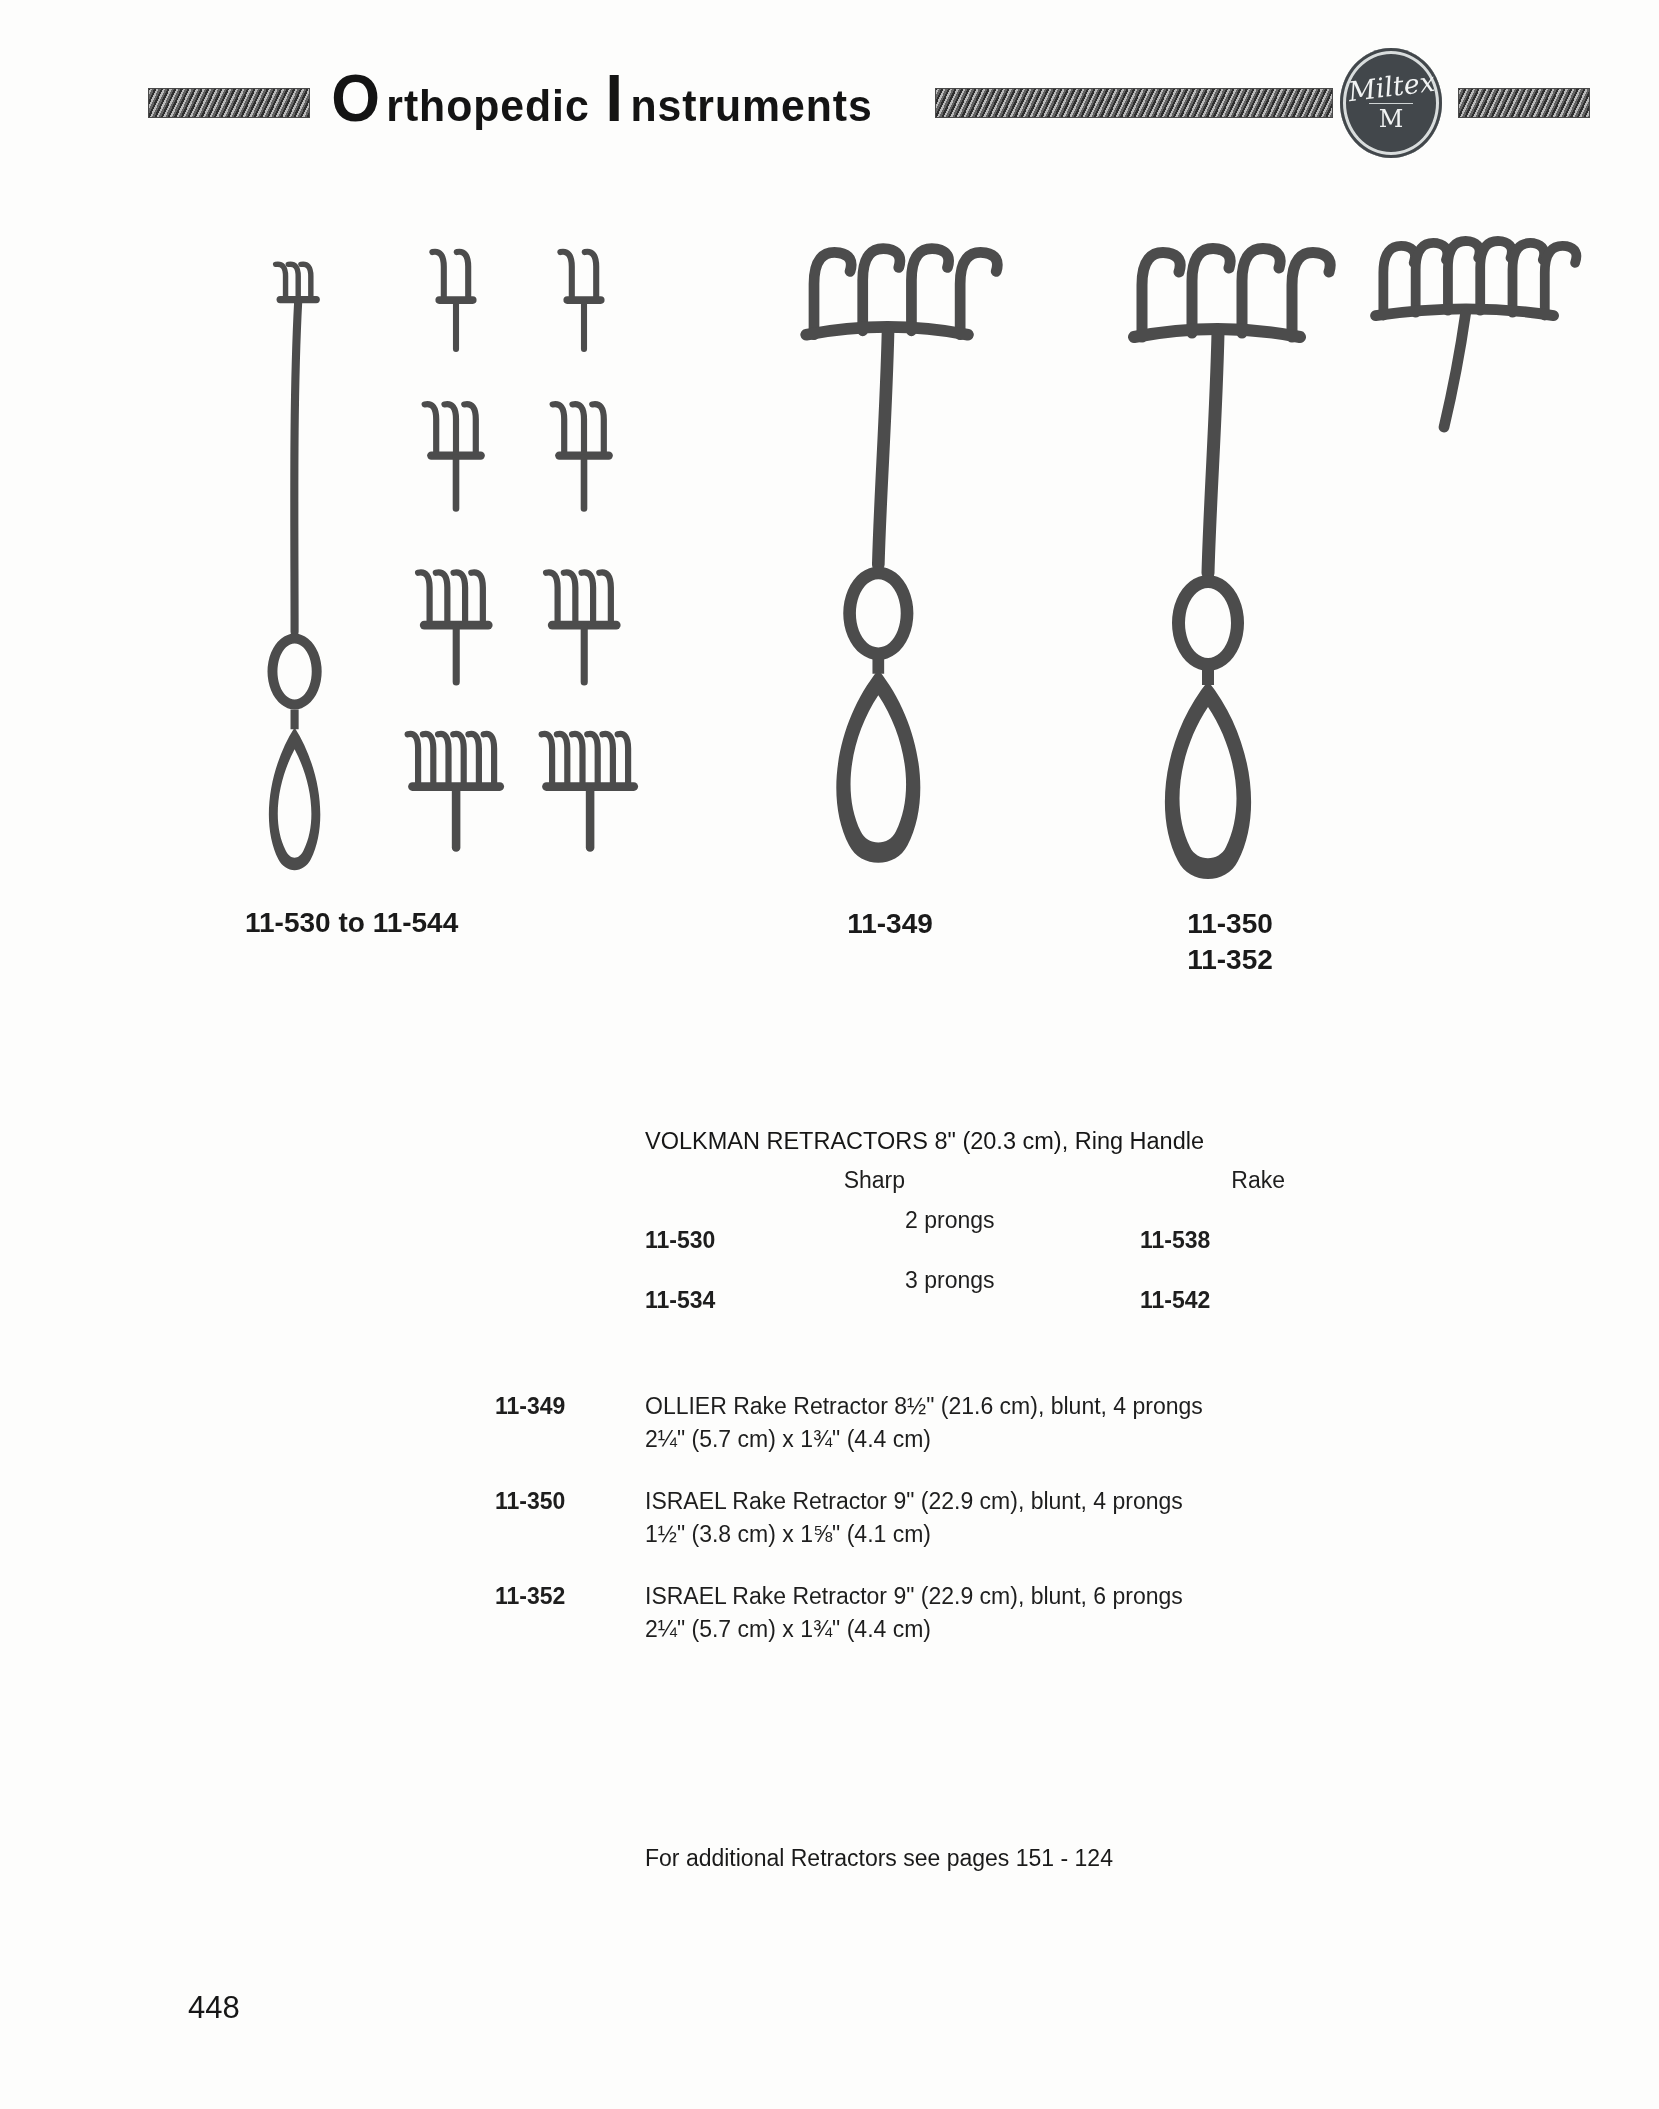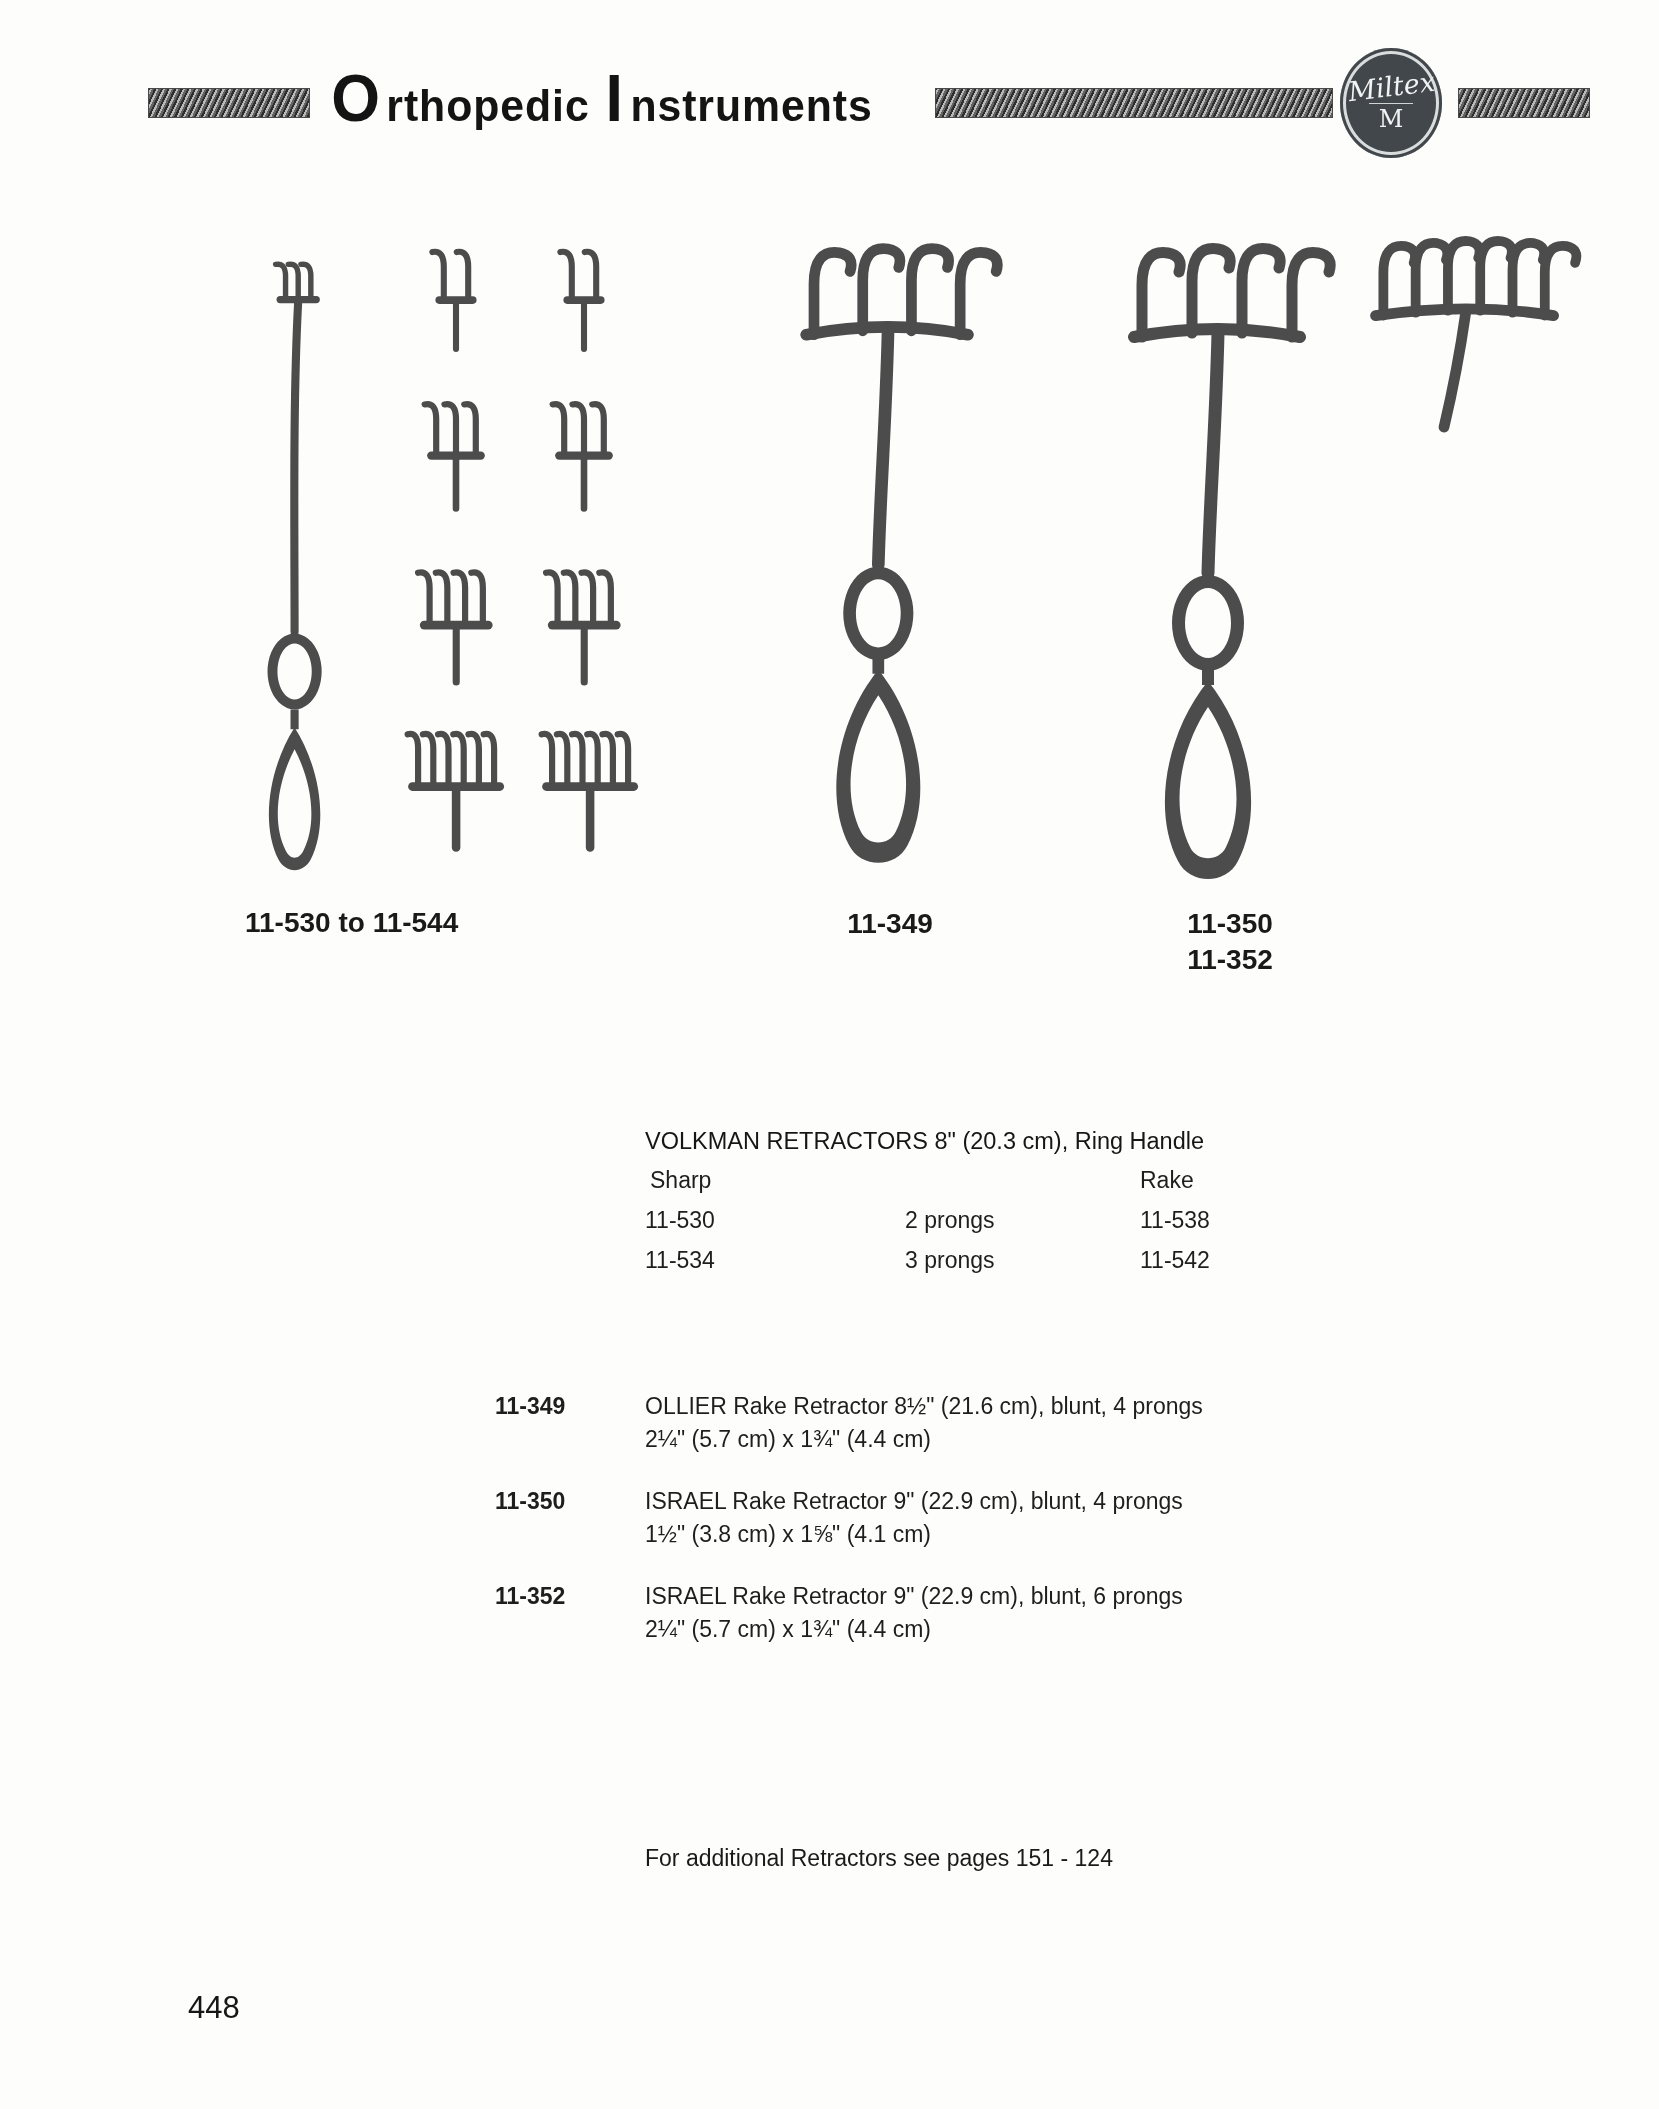--- a/index.html
+++ b/index.html
@@ -31,23 +31,23 @@
   }
   .logo-brand { font-family: "DejaVu Serif", serif; font-style: italic; font-size: 27px; transform: rotate(-7deg); line-height: 1; }
   .logo-mono { font-family: "DejaVu Serif", serif; font-size: 24px; line-height: 1.1; border-top: 1px solid #cfd4d4; padding: 2px 10px 0 10px; margin-top: 3px; }
 
   
   .caption { font-weight: bold; font-size: 28px; color: #1a1a1a; }
   .caption-center { text-align: center; }
 
   
   .tbl-heading { font-size: 23.5px; color: #161616; }
-  .tbl-sublabels { display: grid; grid-template-columns: 260px 235px auto; margin-top: 12px; font-size: 23px; }
+  .tbl-sublabels { display: grid; grid-template-columns: 260px 235px auto; margin-top: 12px; font-size: 23px; text-align: right; }
   .tbl-row { display: grid; grid-template-columns: 260px 235px auto; font-size: 23px; line-height: 40px; }
-  .bold { font-weight: normal; }
+  .bold { font-weight: bold; margin-top: 20px; }
 
   .product { display: grid; grid-template-columns: 150px auto; margin-bottom: 29px; font-size: 23px; line-height: 33px; }
   .product .code { font-weight: bold; }
 
   .footer-note { font-size: 23px; color: #1a1a1a; }
   .page-number { font-size: 31px; color: #161616; }
 
   svg.illus { overflow: visible; }
 </style>
 </head>

